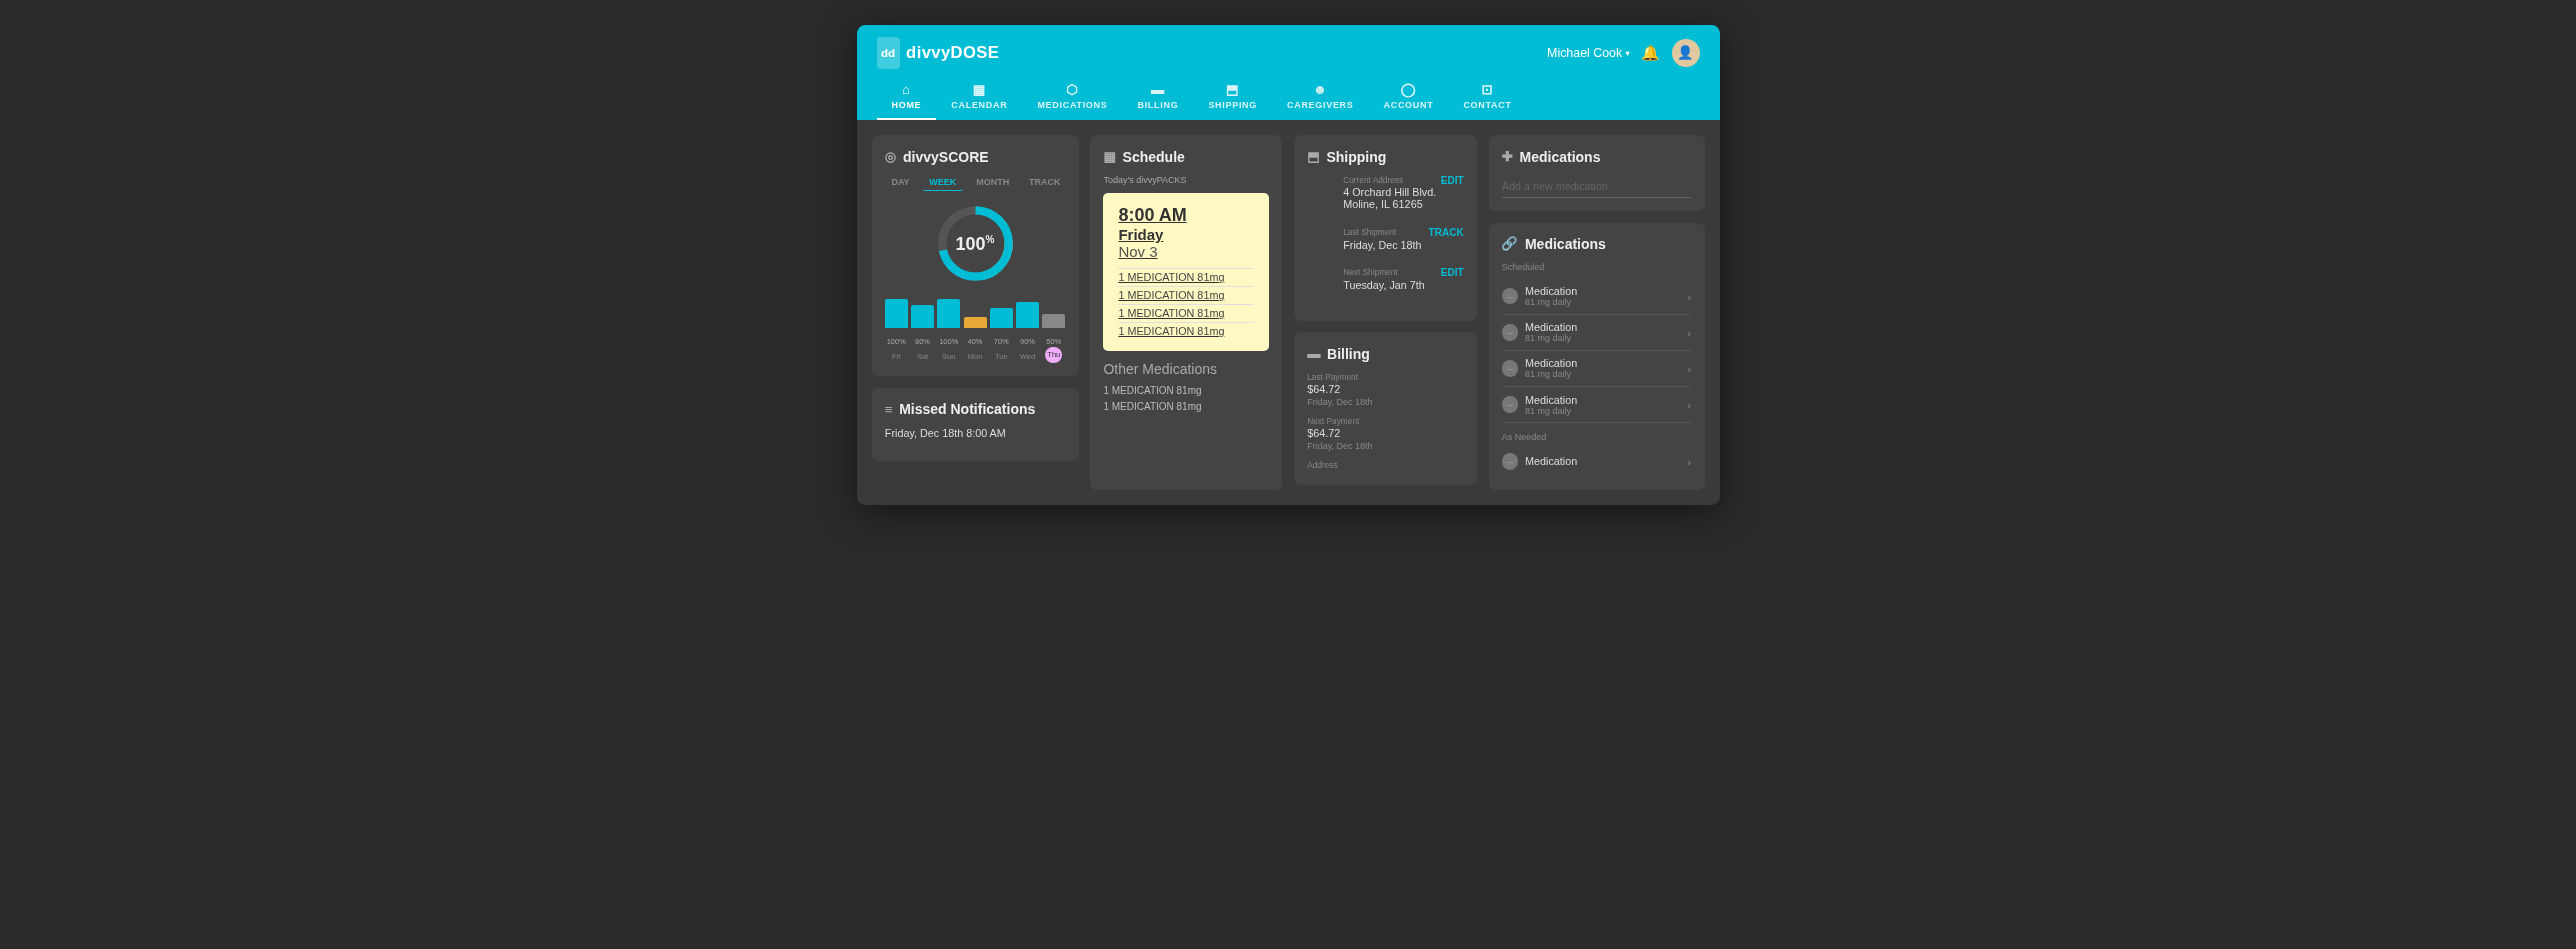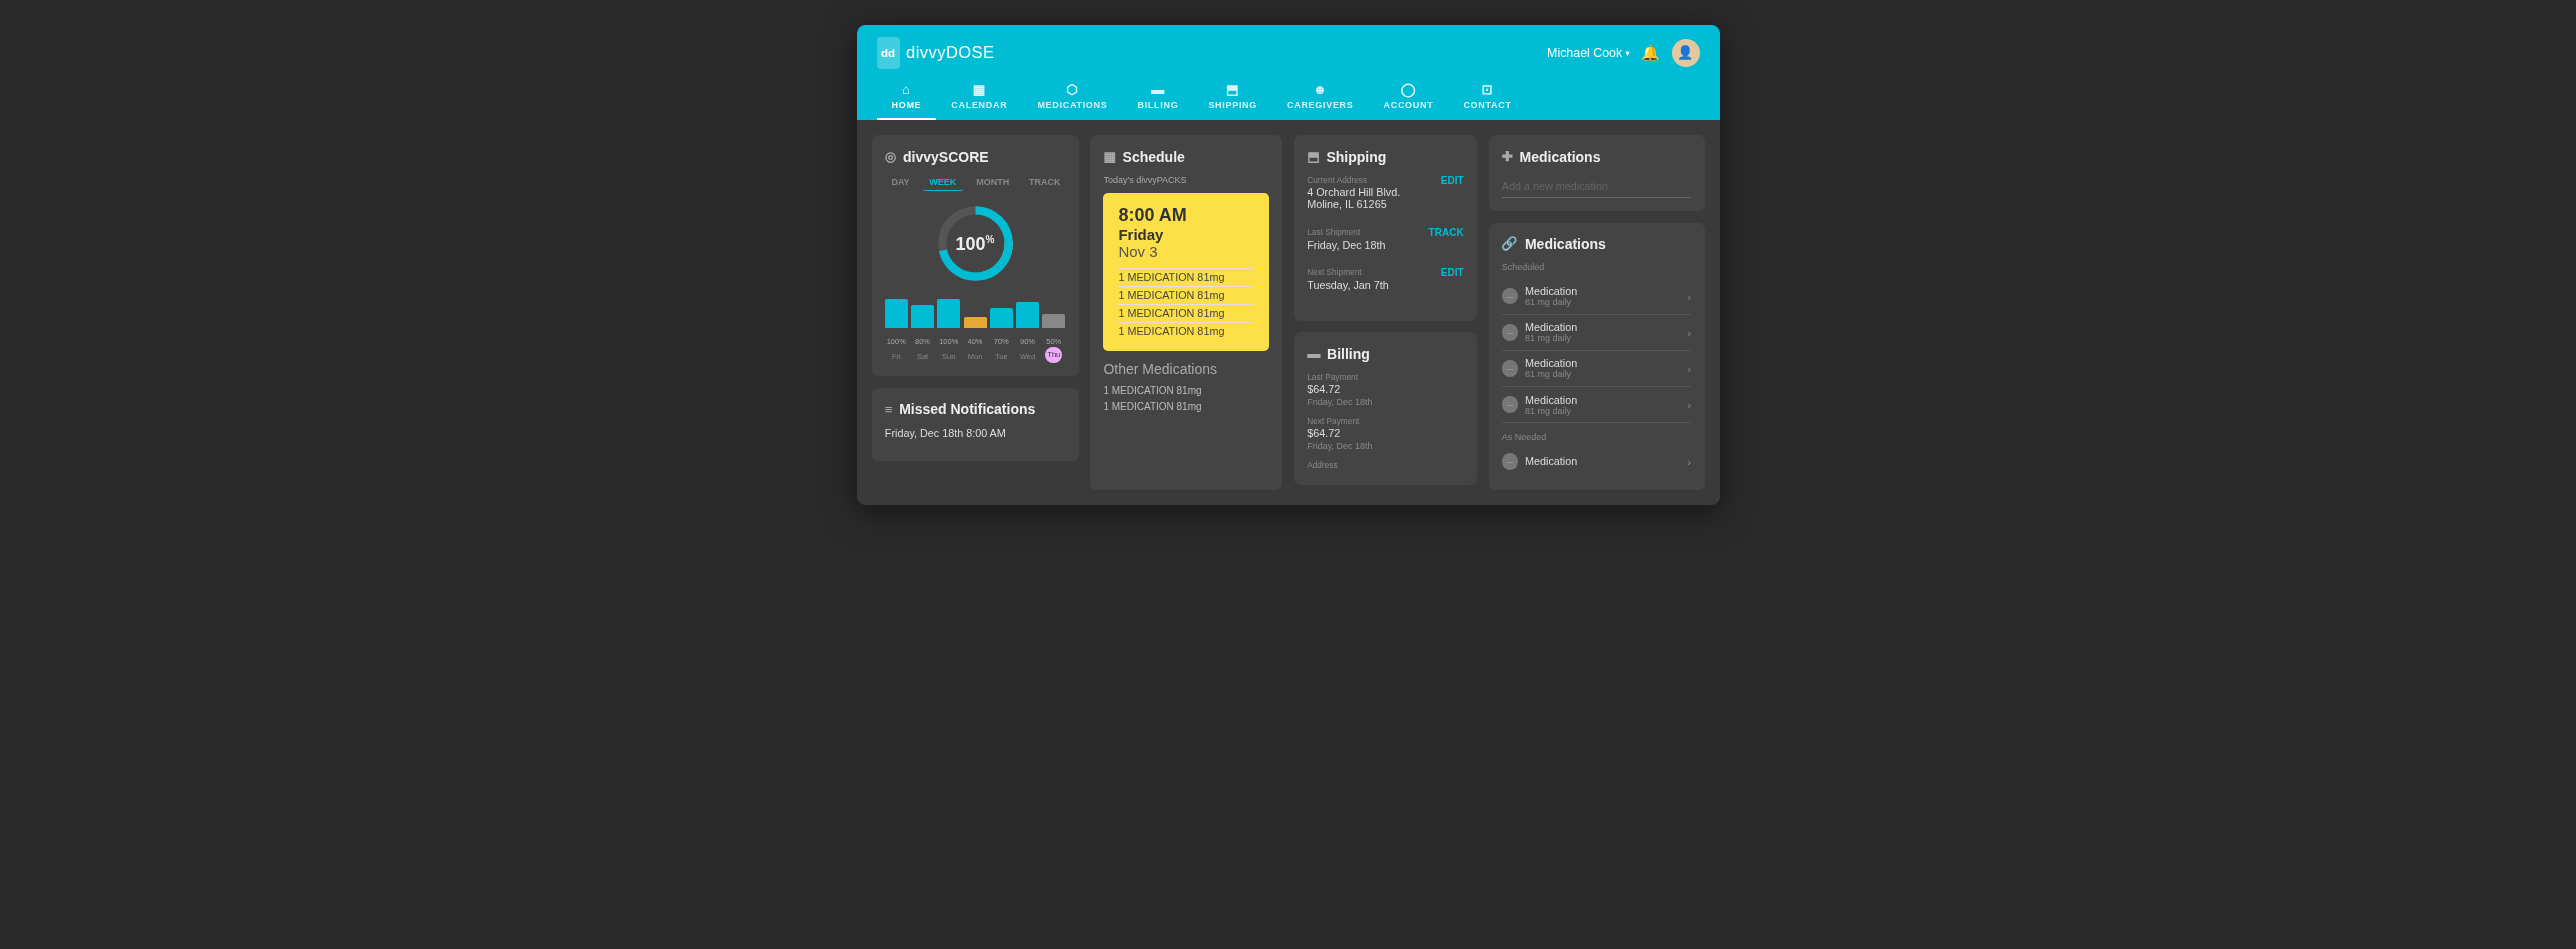--- a/index.html
+++ b/index.html
@@ -42,21 +42,21 @@
       display: flex;
       align-items: center;
       justify-content: center;
       font-size: 11.6px;
       color: white;
       font-weight: bold;
     }
     .logo-text {
       color: white;
       font-size: 16.6px;
-      font-weight: 400;
+      font-weight: 700;
       letter-spacing: 0.4px;
     }
     .header-right {
       display: flex;
       align-items: center;
       gap: 11.6px;
     }
     .user-name {
       color: white;
       font-size: 12.4px;
@@ -239,25 +239,26 @@
       margin-top: 0;
     }
     
     .schedule-card {}
     .schedule-subtitle {
       font-size: 9px;
       color: #aaa;
       margin-bottom: 8.3px;
     }
     .pack-card {
-      background: #fde047;
+      background: #fef9c3;
       border-radius: 5px;
       padding: 11.6px 15px;
       color: #333;
       margin-bottom: 10px;
+      text-decoration: underline;
     }
     .pack-time {
       font-size: 18px;
       font-weight: 700;
       color: #333;
     }
     .pack-day {
       font-size: 15px;
       font-weight: 600;
       color: #333;
@@ -295,20 +296,21 @@
     .info-value {
       font-size: 10.8px;
       color: #ddd;
       margin-bottom: 8.3px;
     }
     .info-row {
       display: flex;
       justify-content: space-between;
       align-items: flex-start;
       margin-bottom: 8.3px;
+      margin-left: 36px;
     }
     .info-action {
       color: #00bcd4;
       font-size: 10px;
       font-weight: 600;
       cursor: pointer;
     }
     
     .right-panel {
       display: flex;

